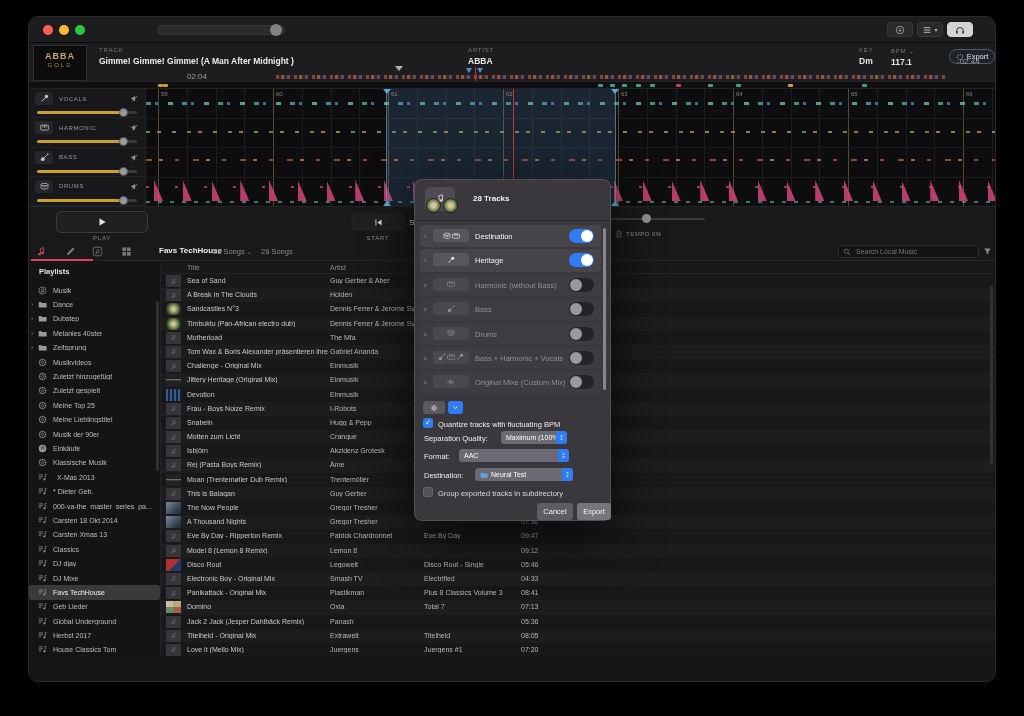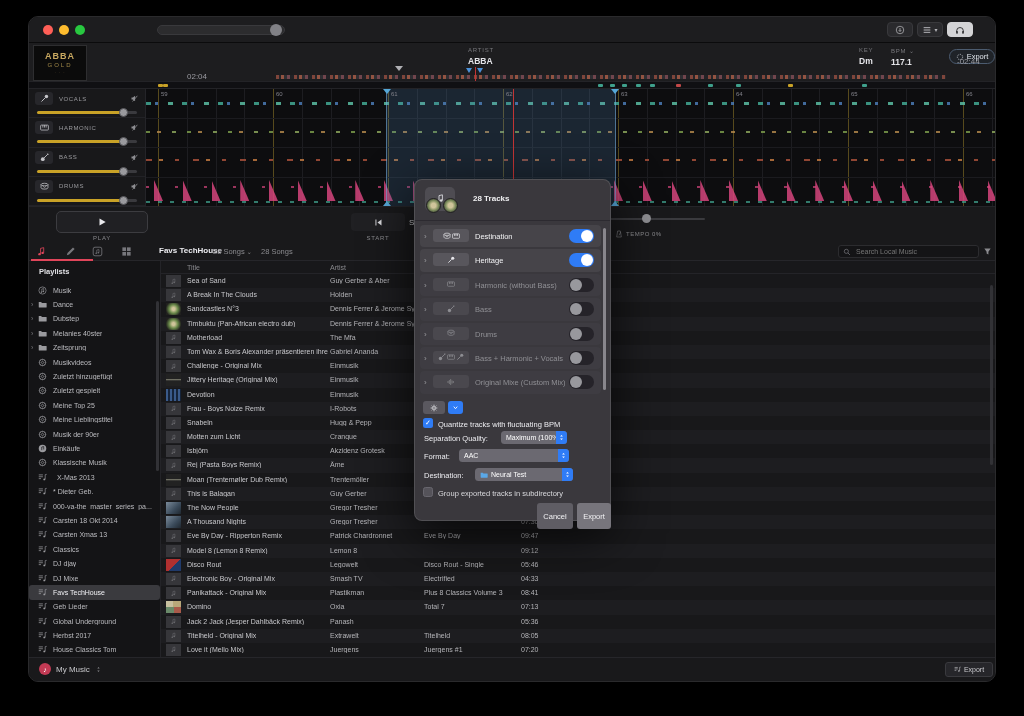--- a/index.html
+++ b/index.html
@@ -160,21 +160,21 @@
   .dlg-row-label{position:absolute;font-size:7.5px;color:#ececf0;}
   .checkbox{position:absolute;width:10px;height:10px;border-radius:2.5px;display:flex;align-items:center;justify-content:center;color:#fff;font-size:7px;}
   .checkbox.on{background:var(--accent-blue);}
   .checkbox.off{background:#55535a;border:1px solid #68666e;}
   .select{position:absolute;height:13px;border-radius:3.5px;background:#6b6971;color:#fff;font-size:7px;
     display:flex;align-items:center;padding:0 2px 0 5px;}
   .select .sel-txt{flex:1;white-space:nowrap;overflow:hidden;}
   .stepper{width:11px;height:13px;margin-right:-2px;border-radius:0 3.5px 3.5px 0;background:var(--accent-blue);color:#fff;
     display:flex;align-items:center;justify-content:center;font-size:7px;flex:none;}
   .folder-mini{color:#5aa8e8;font-size:8px;margin-right:3px;display:flex;}
-  .dlg-btn{position:absolute;top:323px;height:26px;border-radius:3px;color:#f2f2f4;font-size:7.5px;
+  .dlg-btn{position:absolute;top:323px;height:17px;border-radius:3px;color:#f2f2f4;font-size:7.5px;
     display:flex;align-items:center;justify-content:center;}
   .ic{display:inline-flex;}
   .ic svg{width:1em;height:1em;display:block;}
 </style>
 </head>
 <body>
 
 <div class="window">
 
   <div class="titlebar">
@@ -209,20 +209,24 @@
           </svg>
         </span>
       </div>
   </div>
 
   <div class="track-header"></div>
   <div class="album-art">
     <div class="aa1">ABBA</div>
     <div class="aa2">GOLD</div>
     <div class="aa3">· · ·</div>
+  </div>
+  <div class="abs" style="left:70px;top:30px">
+    <div class="mini-label">TRACK</div>
+    <div class="track-title">Gimme! Gimme! Gimme! (A Man After Midnight )</div>
   </div>
   <div class="abs" style="left:439px;top:30px">
     <div class="mini-label">ARTIST</div>
     <div class="hdr-val">ABBA</div>
   </div>
   <div class="abs" style="left:830px;top:30px">
     <div class="mini-label">KEY</div>
     <div class="hdr-val">Dm</div>
   </div>
   <div class="abs" style="left:862px;top:30px">
@@ -1191,42 +1195,20 @@
           </span>
           <span class="t-c t-title">Love it (Mello Mix)</span>
           <span class="t-c t-artist">Juergens</span>
           <span class="t-c t-album">Juergens #1</span>
           <span class="t-c t-time">07:20</span>
         </div>
       </div>
     <div class="t-scroll"></div>
   </div>
 
-  <div class="bottombar">
-    <div class="mm">
-      <span class="mm-circle">♪</span>
-      <span>My Music</span>
-      <span class="mm-sort ic">
-          <svg viewBox="0 0 8 12">
-            <path d="M4 1.6 6 4.4H2z" fill="currentColor"></path>
-            <path d="M4 10.4 2 7.6h4z" fill="currentColor"></path>
-          </svg>
-        </span>
-    </div>
-    <div class="exp-btn">
-      <span class="ic">
-          <svg viewBox="0 0 12 12">
-            <path d="M1 2.5h5.5 M1 5h5.5 M1 7.5h3" stroke="currentColor" stroke-width="1" fill="none"></path>
-            <path d="M9.6 8.4V2.2l2-.4" stroke="currentColor" fill="none" stroke-width=".9"></path>
-            <circle cx="8.4" cy="8.5" r="1.3" fill="currentColor"></circle>
-          </svg>
-        </span>
-      <span>Export</span>
-    </div>
-  </div>
 
   <div class="dialog">
     <div class="dlg-hdr-tile">
         <span class="ic">
           <svg viewBox="0 0 12 12">
             <path d="M5 8.8V2.6l3.4-.8v5.6" stroke="currentColor" fill="none" stroke-width=".9"></path>
             <circle cx="3.8" cy="8.9" r="1.3" fill="currentColor"></circle>
             <circle cx="7.2" cy="7.5" r="1.3" fill="currentColor"></circle>
           </svg>
         </span>

